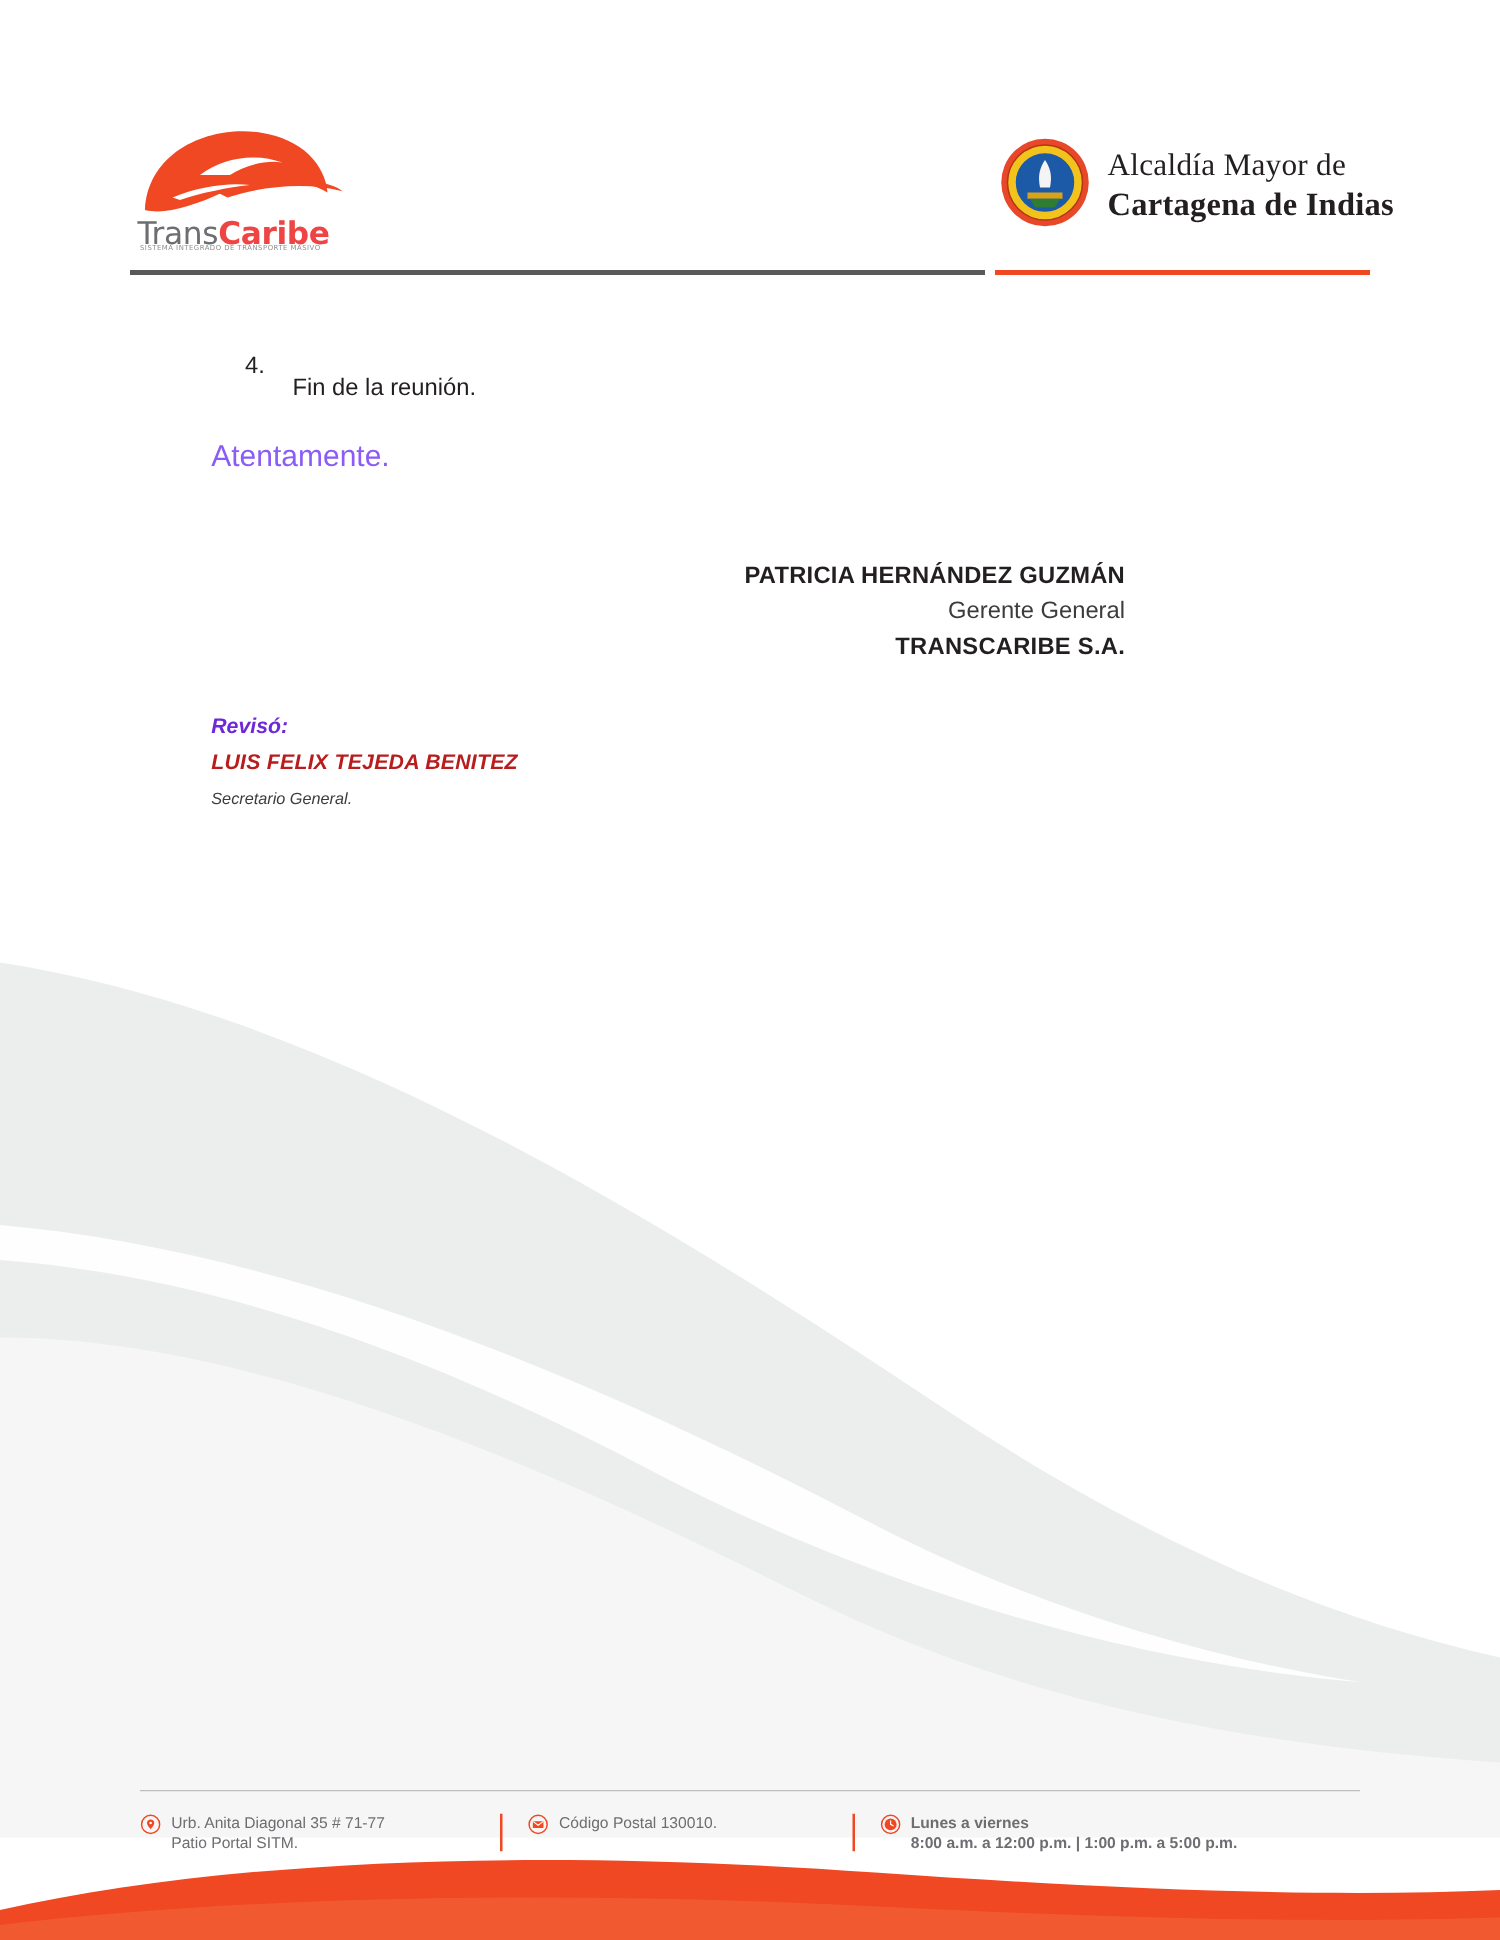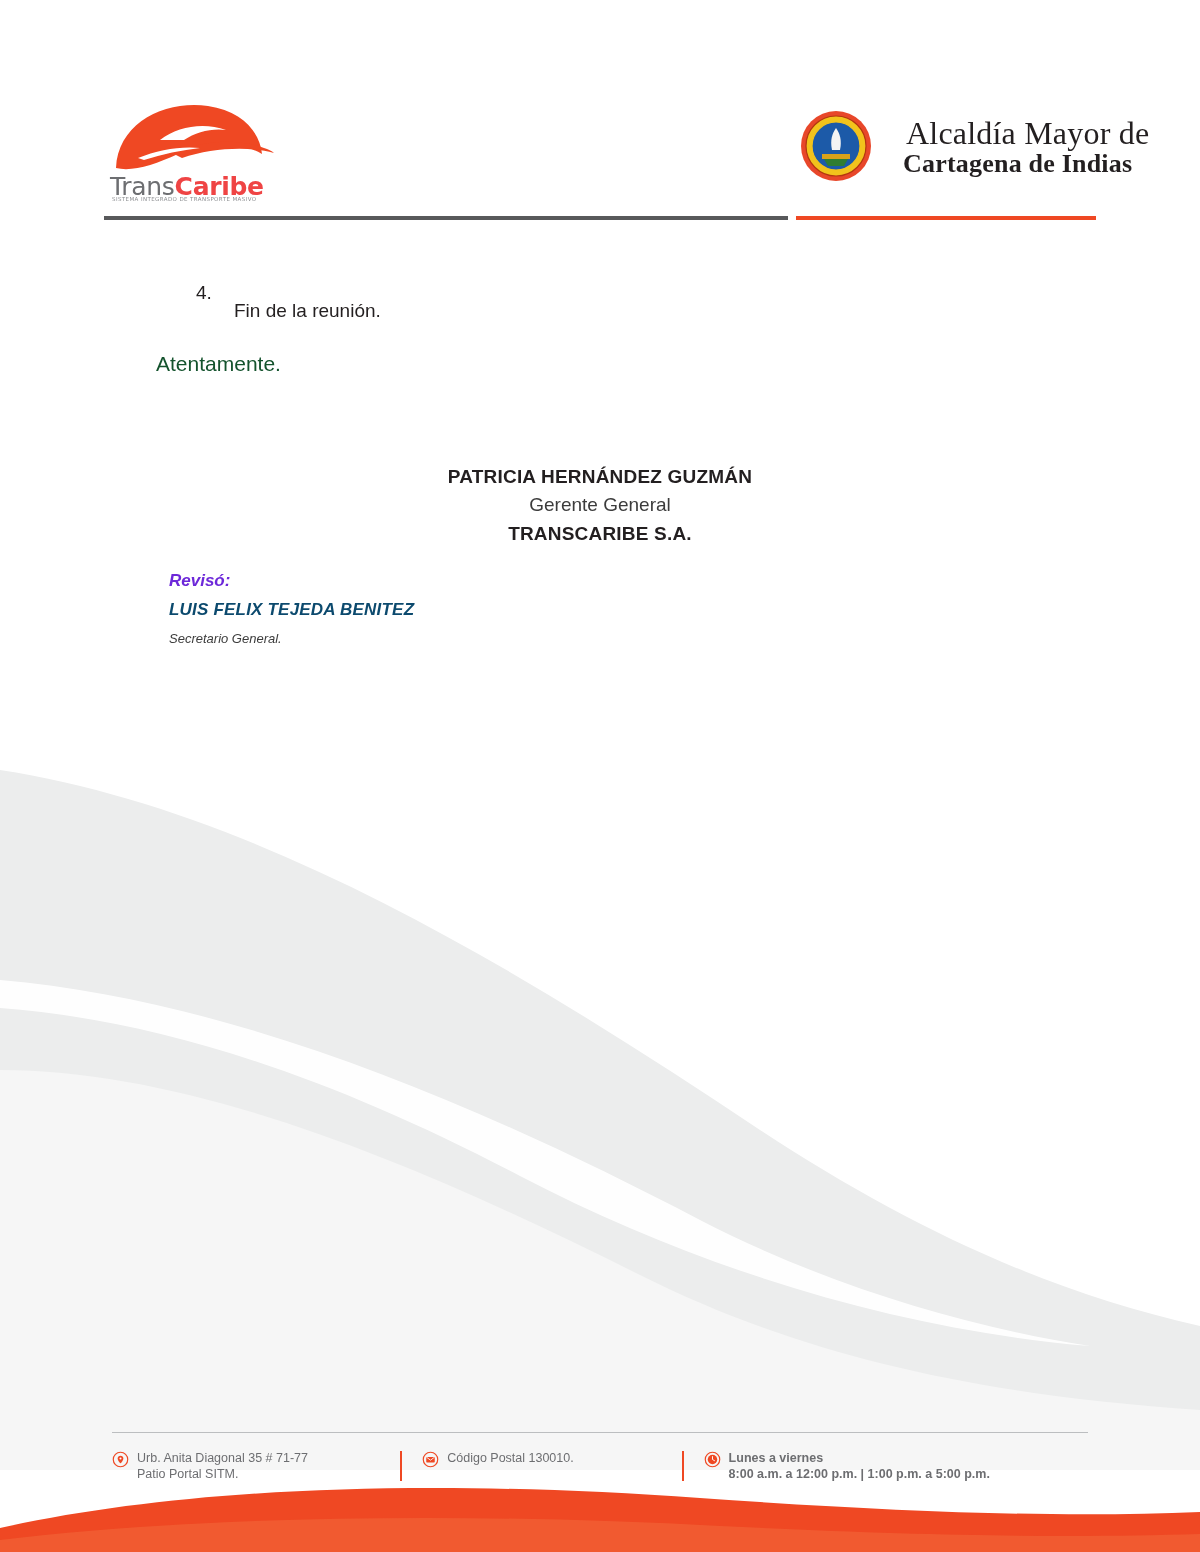--- a/index.html
+++ b/index.html
@@ -84,24 +84,23 @@
     height: 72px;
   }
   .alcaldia-text {
     position: absolute;
     left: 886px;
     top: 118px;
     color: #231f20;
     font-family: "Liberation Serif", serif;
   }
   .alcaldia-line1 {
-    font-size: 32px;
+    font-size: 25px;
     line-height: 30px;
     letter-spacing: 0.2px;
-    margin-left: 20px;
   }
   .alcaldia-line2 {
     font-size: 26px;
     line-height: 32px;
     font-weight: bold;
     letter-spacing: 0.2px;
     text-align: center;
   }
   .rule-grey {
     position: absolute;
@@ -138,32 +137,32 @@
   .item-text {
     position: absolute;
     left: 234px;
     top: 300px;
     font-size: 19px;
     color: #231f20;
     font-family: "Liberation Sans", sans-serif;
   }
   .salutation {
     position: absolute;
-    left: 156px;
+    left: 169px;
     top: 352px;
-    font-size: 21px;
-    color: #14532d;
+    font-size: 24px;
+    color: #8b5cf6;
   }
 
   .sign-block {
     position: absolute;
     left: 300px;
-    top: 464px;
+    top: 448px;
     width: 600px;
-    text-align: center;
+    text-align: right;
   }
   .sign-name {
     font-size: 19px;
     font-weight: bold;
     color: #231f20;
     letter-spacing: 0.2px;
     line-height: 26px;
   }
   .sign-role {
     font-size: 19px;
@@ -187,21 +186,21 @@
     font-size: 17px;
     font-weight: bold;
     font-style: italic;
     color: #6d28d9;
     line-height: 29px;
   }
   .review-name {
     font-size: 17px;
     font-weight: bold;
     font-style: italic;
-    color: #0c4a6e;
+    color: #b91c1c;
     line-height: 29px;
     letter-spacing: 0.2px;
   }
   .review-role {
     font-size: 13px;
     font-style: italic;
     color: #3c3c3c;
     line-height: 29px;
   }
 

